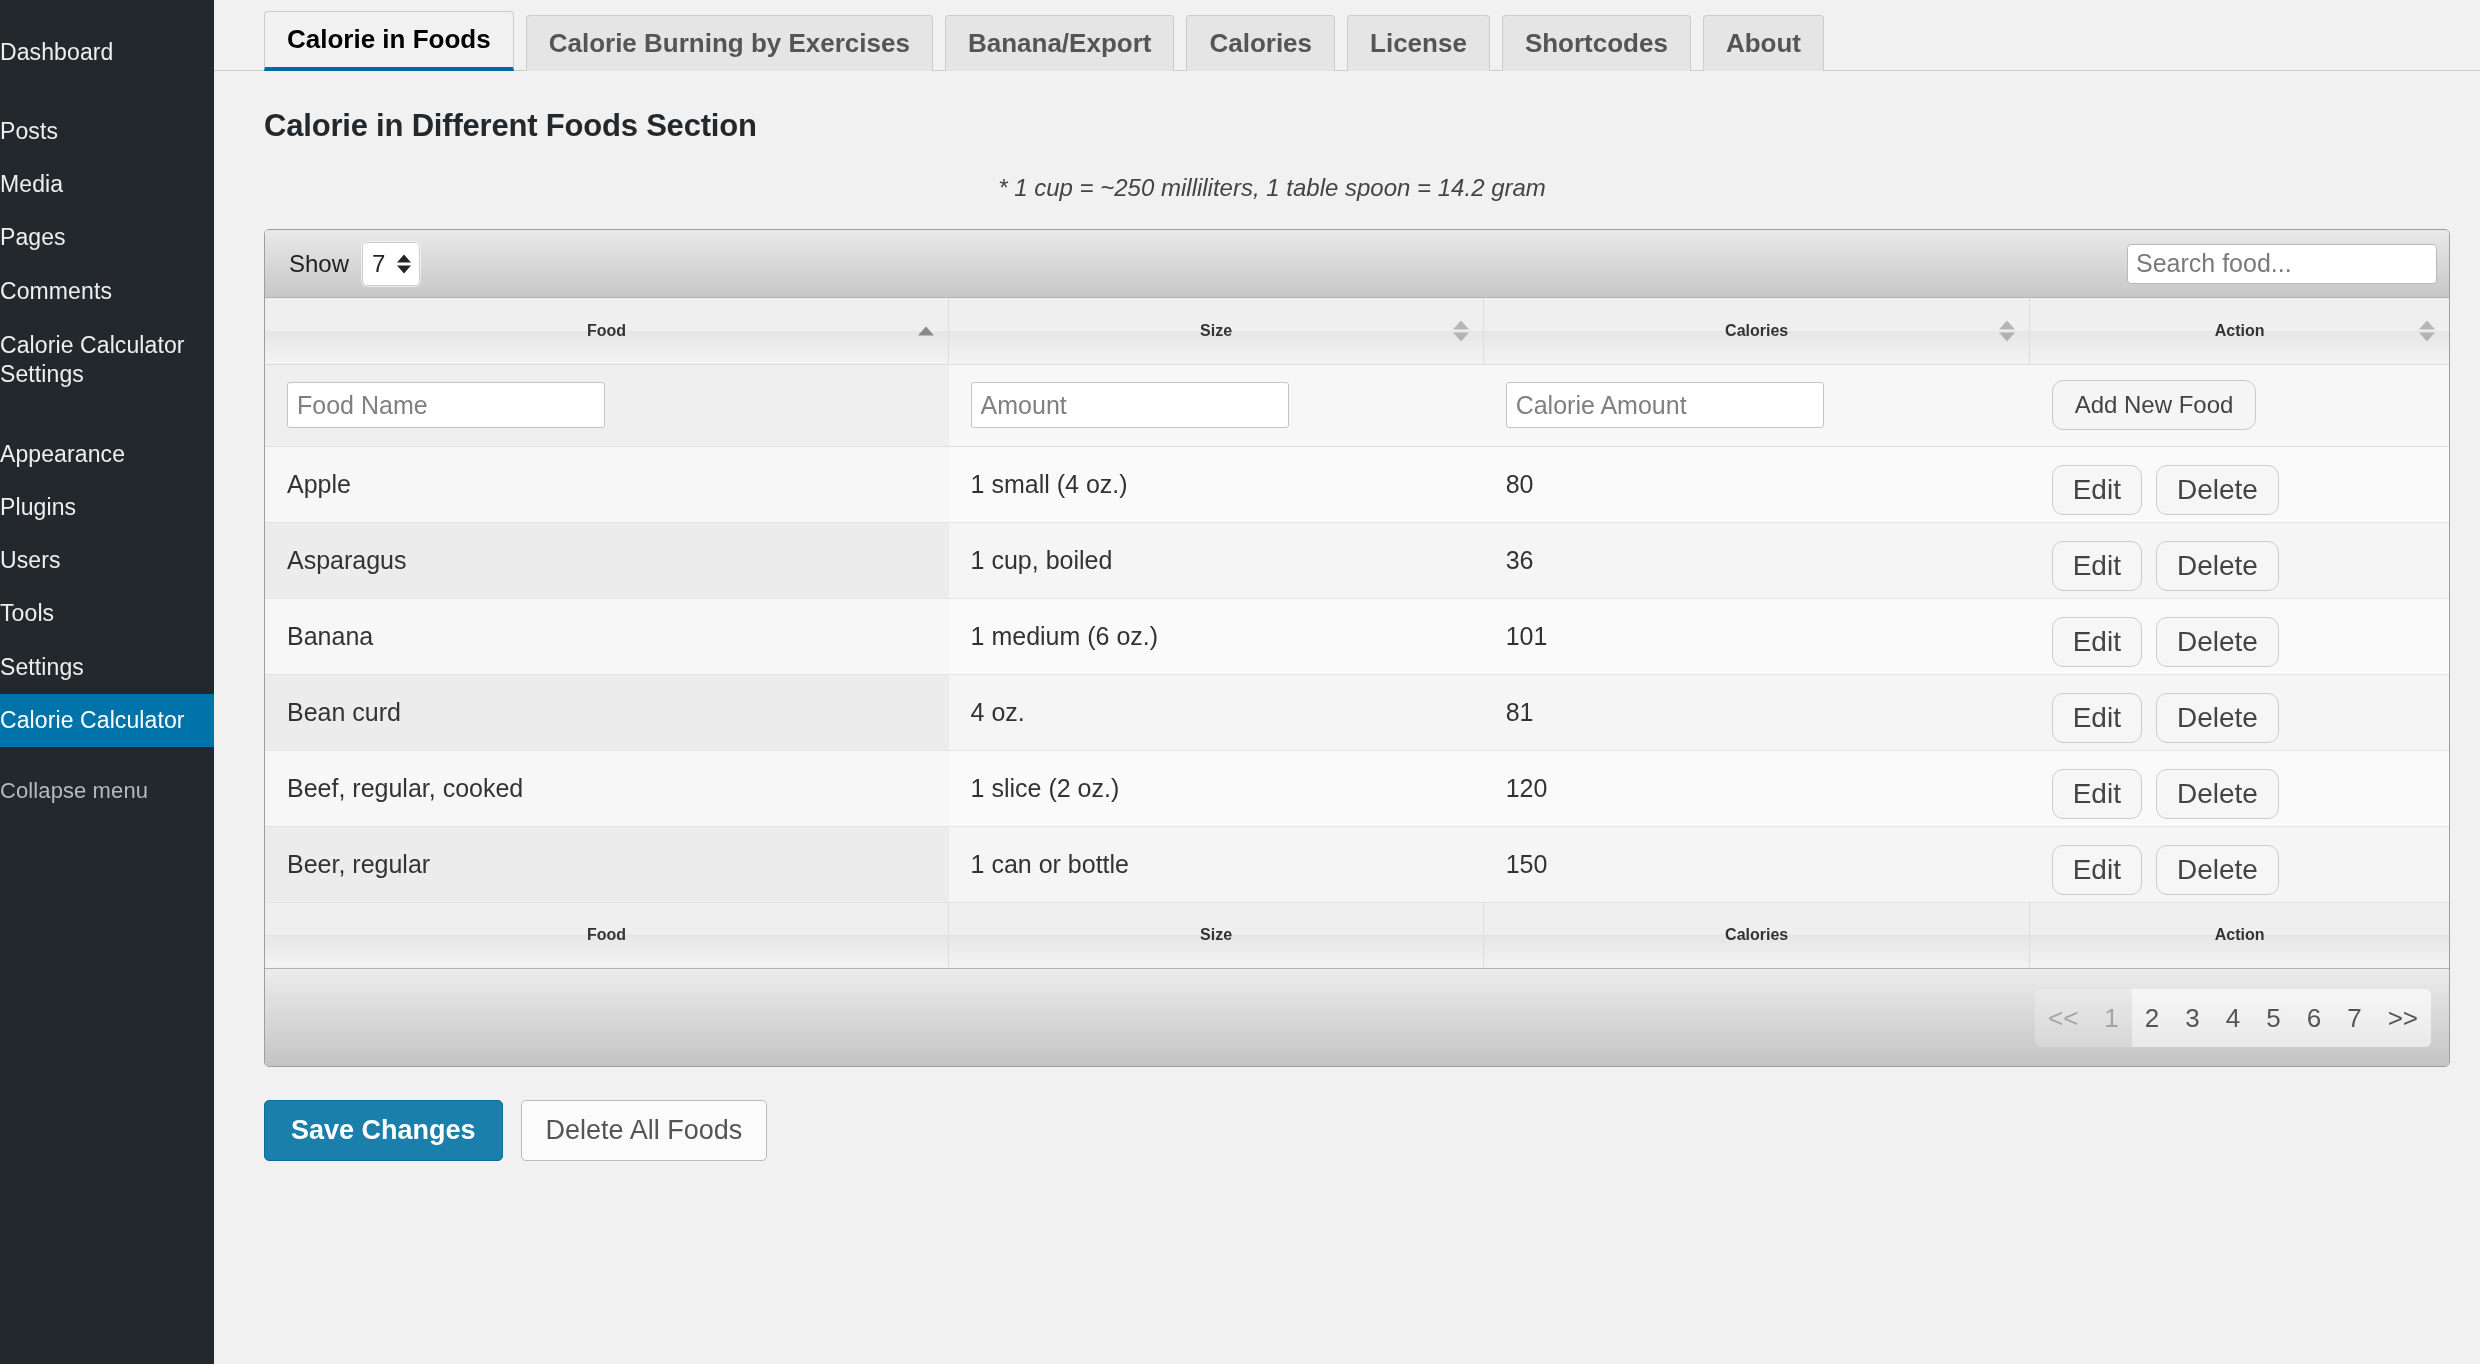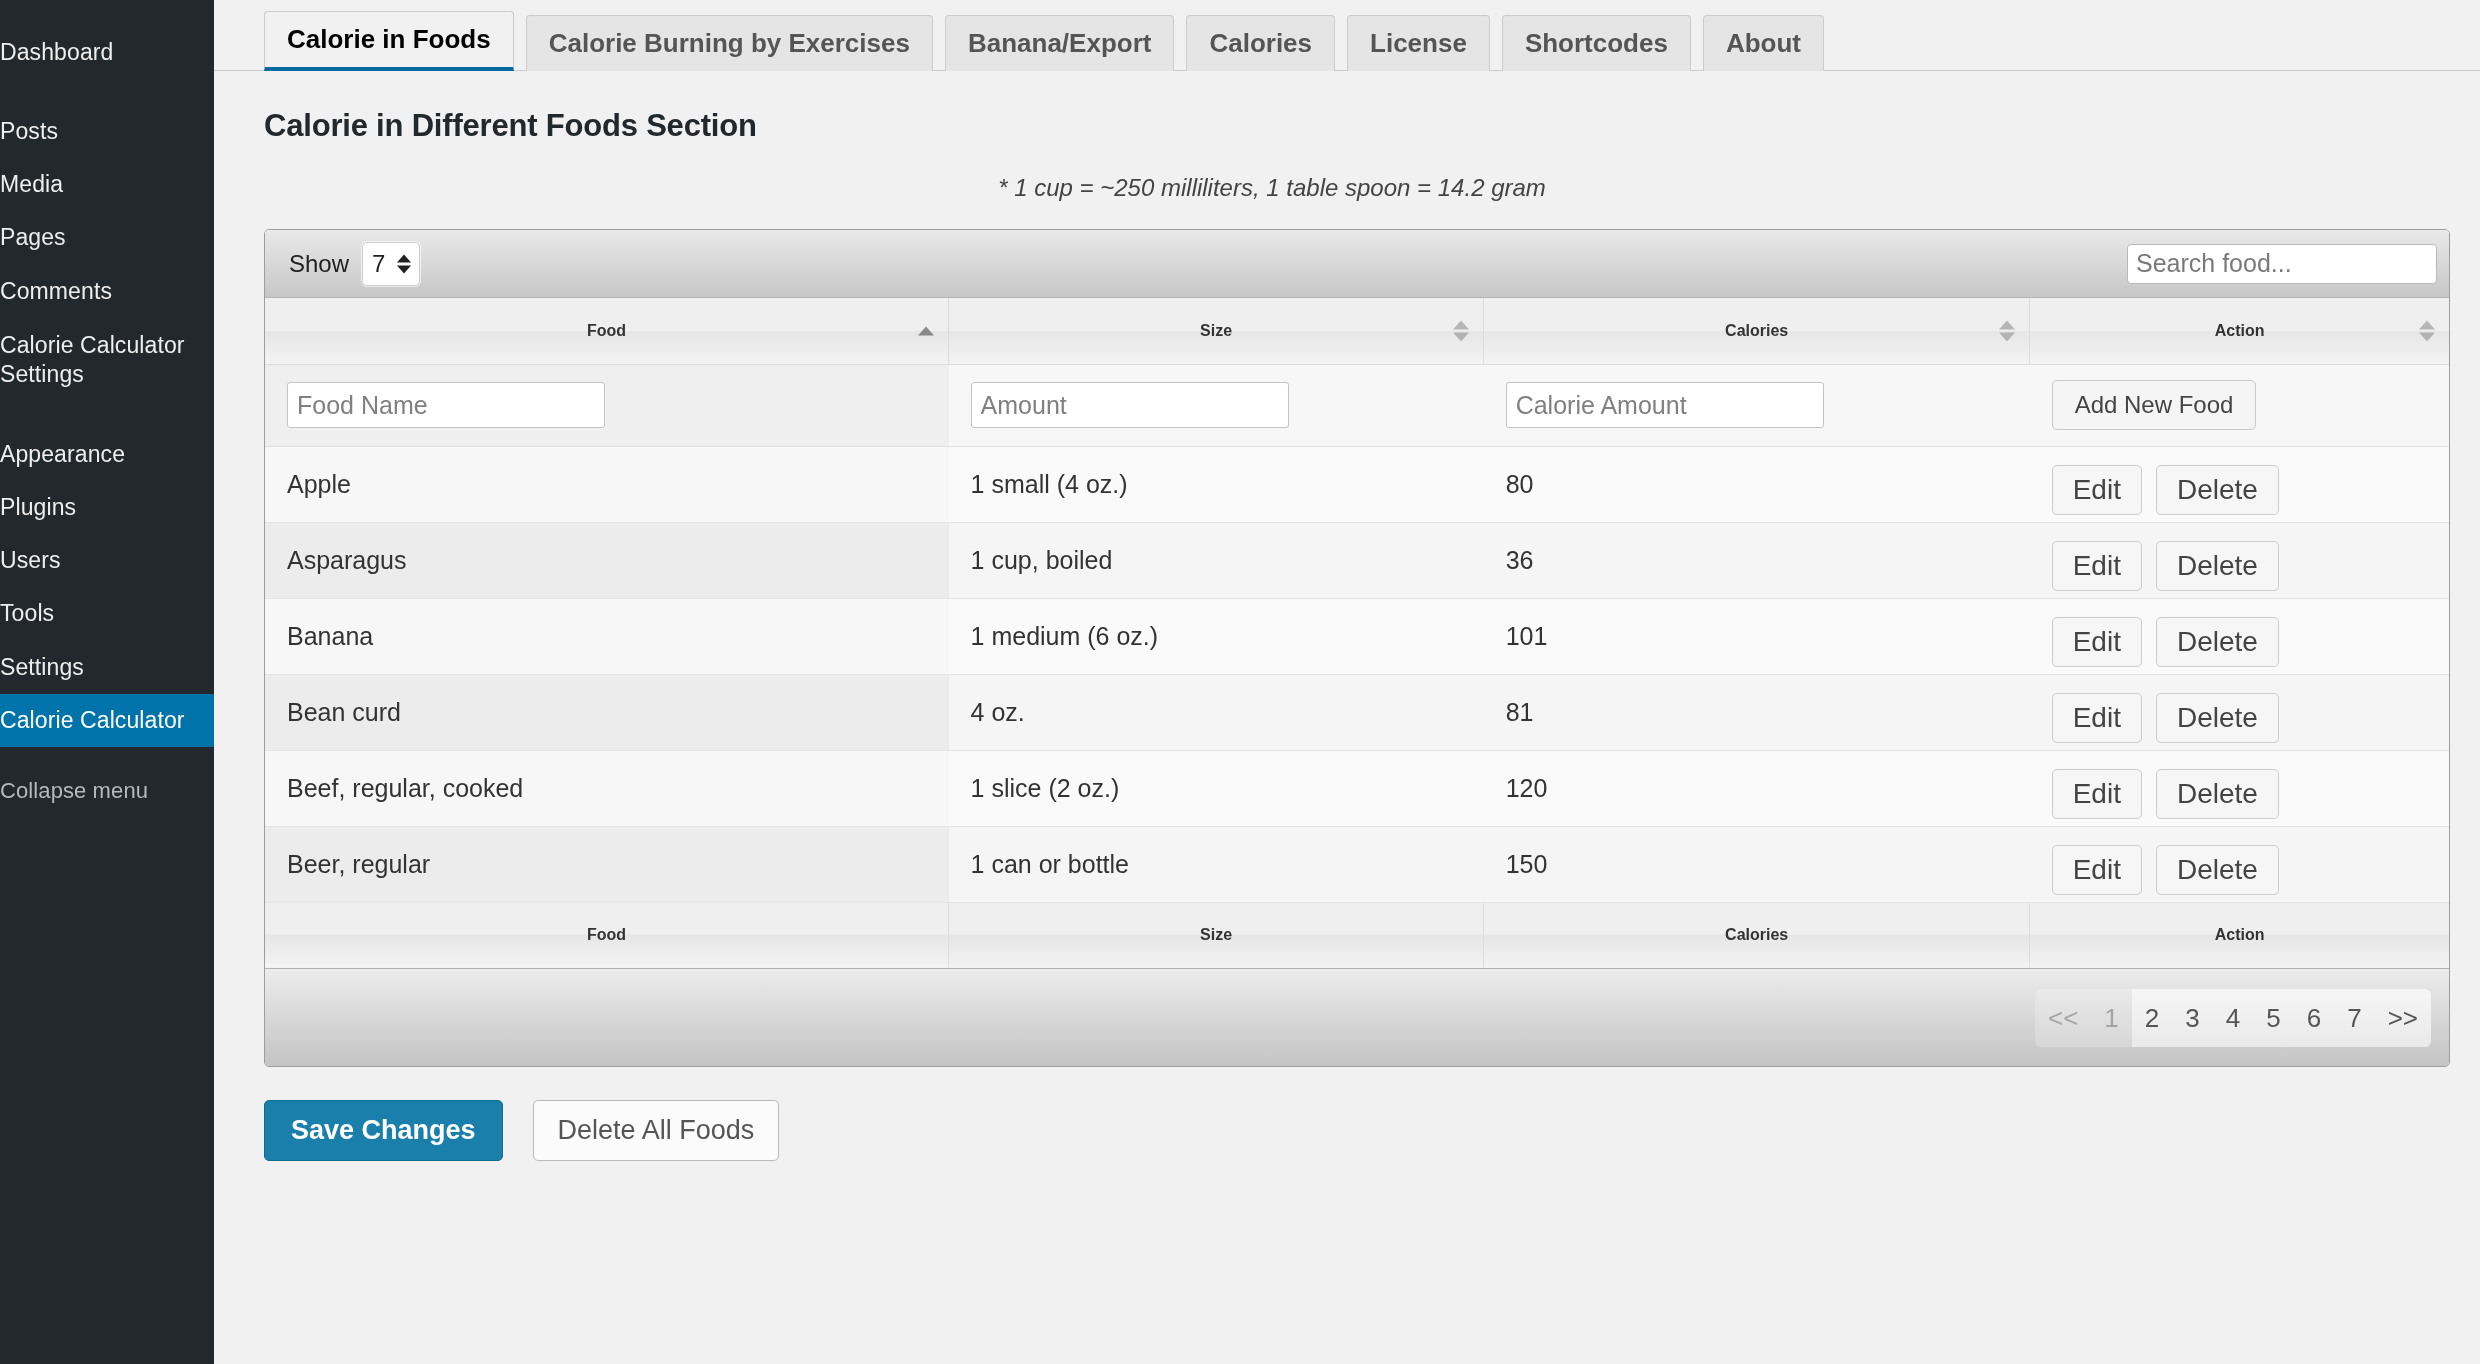--- a/index.html
+++ b/index.html
@@ -231,21 +231,21 @@
   .cell-input::placeholder { color: #808080; opacity: 1; }
   tr.input-row td.td-size .cell-input { width: 318px; }
   tr.input-row td.td-cal .cell-input { width: 318px; }
 
   .btn {
     font-family: "Liberation Sans", sans-serif;
     font-size: 24px;
     color: #444;
     background: #f6f6f6;
     border: 1px solid #ccc;
-    border-radius: 5px;
+    border-radius: 11px;
     padding: 9px 17px;
     cursor: pointer;
     line-height: 1.1;
   }
   .btn-add { padding: 11px 22px; background: #f5f5f5; border-color: #c9c9c9; }
   .act-cell { text-align: left; padding-left: 22px; }
   .act-wrap { display: flex; gap: 14px; }
   .btn-sm { font-size: 28px; padding: 9px 20px; margin-top: 12px; }
 
   .tfoot-bar {
@@ -268,21 +268,21 @@
   .pg.active-block {
     background: linear-gradient(#f6f6f6, #e9e9e9);
   }
   .pg.first { border-radius: 6px 0 0 6px; }
   .pg.last  { border-radius: 0 6px 6px 0; }
   .pg.disabled { color: #a6a6a6; background: rgba(255,255,255,.22); }
   .pg.cur { color: #a3a3a3; background: rgba(255,255,255,.22); }
 
   .bottom-bar {
     display: flex;
-    gap: 30px;
+    gap: 18px;
     margin: 33px 0 0 50px;
     align-items: center;
   }
   .btn-primary {
     background: #1a7fab;
     border: 1px solid #0f6e96;
     color: #fff;
     font-size: 27px;
     font-weight: bold;
     padding: 14px 26px;

